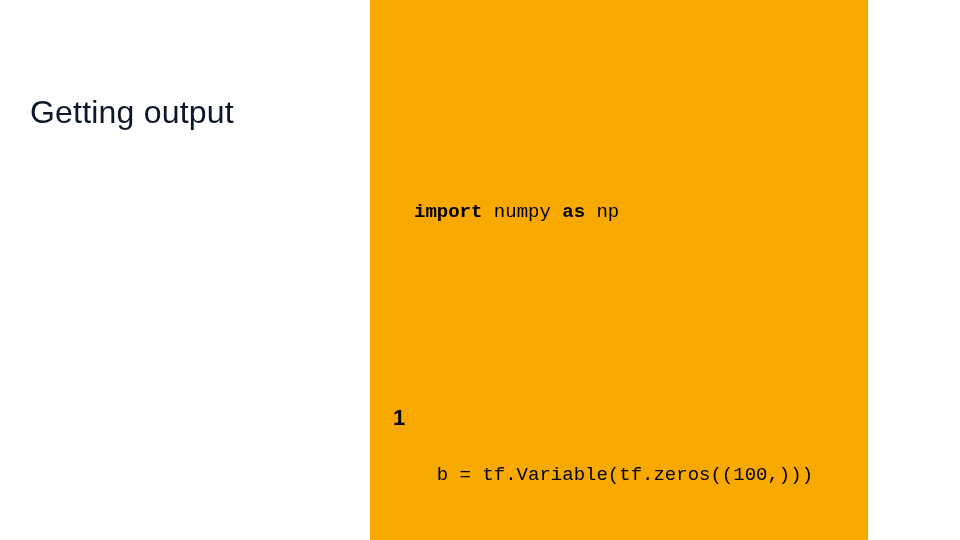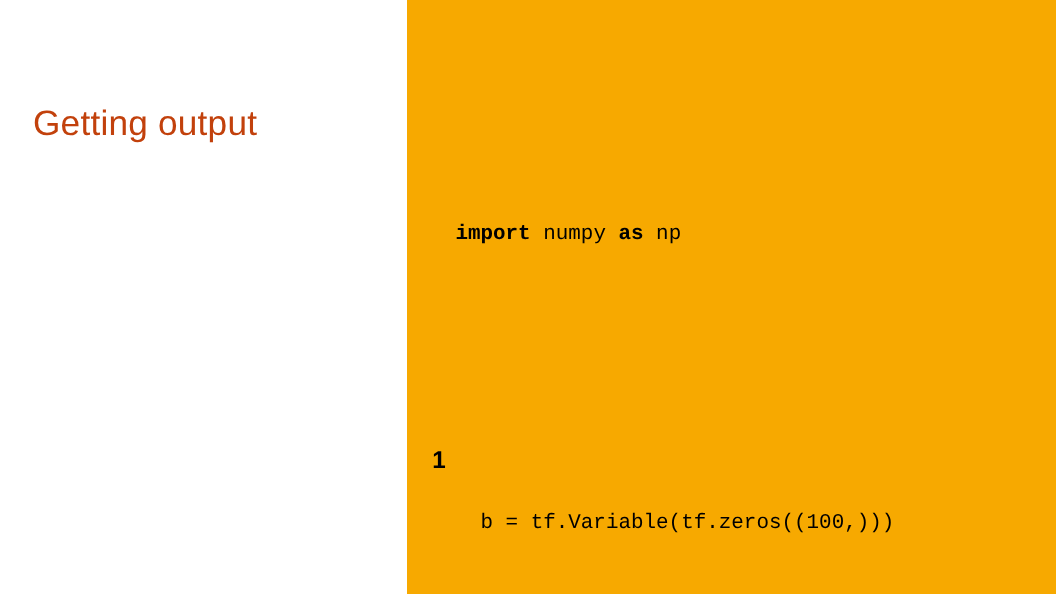--- a/index.html
+++ b/index.html
@@ -23,28 +23,28 @@
     top: 0;
     width: 370px;
     height: 540px;
   }
   .title {
     position: absolute;
     left: 30px;
     top: 94px;
     font-size: 32px;
     font-weight: 400;
-    color: #c2410c;
+    color: #0f172a;
     letter-spacing: 0.2px;
   }
   .right {
     position: absolute;
     left: 370px;
     top: 0;
-    width: 590px;
+    width: 498px;
     height: 540px;
     background: #f7a900;
   }
   .code-area {
     position: absolute;
     left: 44px;
     top: 54px;
     width: 520px;
     font-family: Consolas, "Courier New", monospace;
     font-size: 19px;

